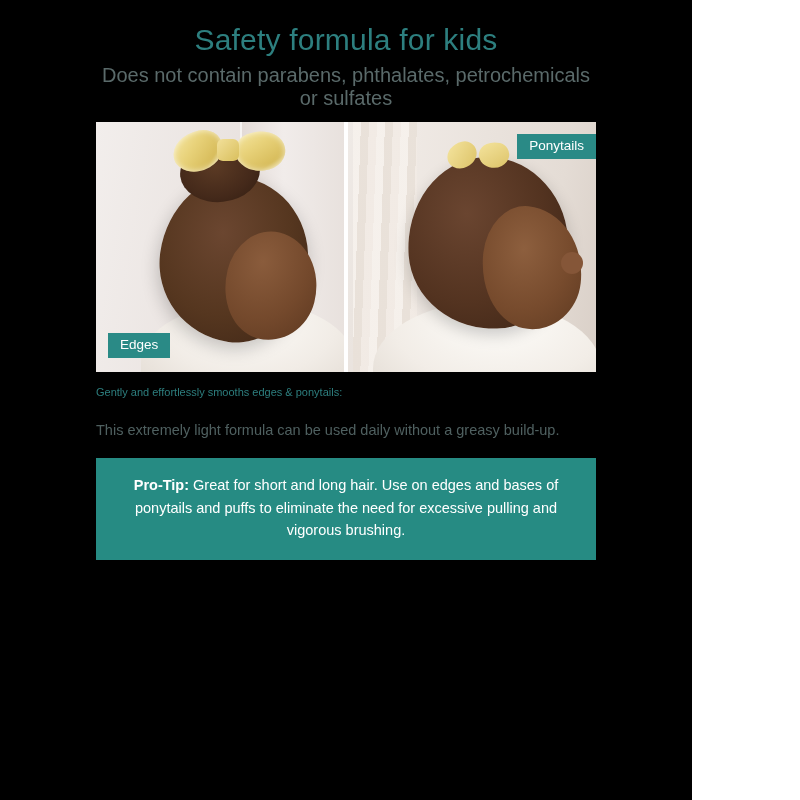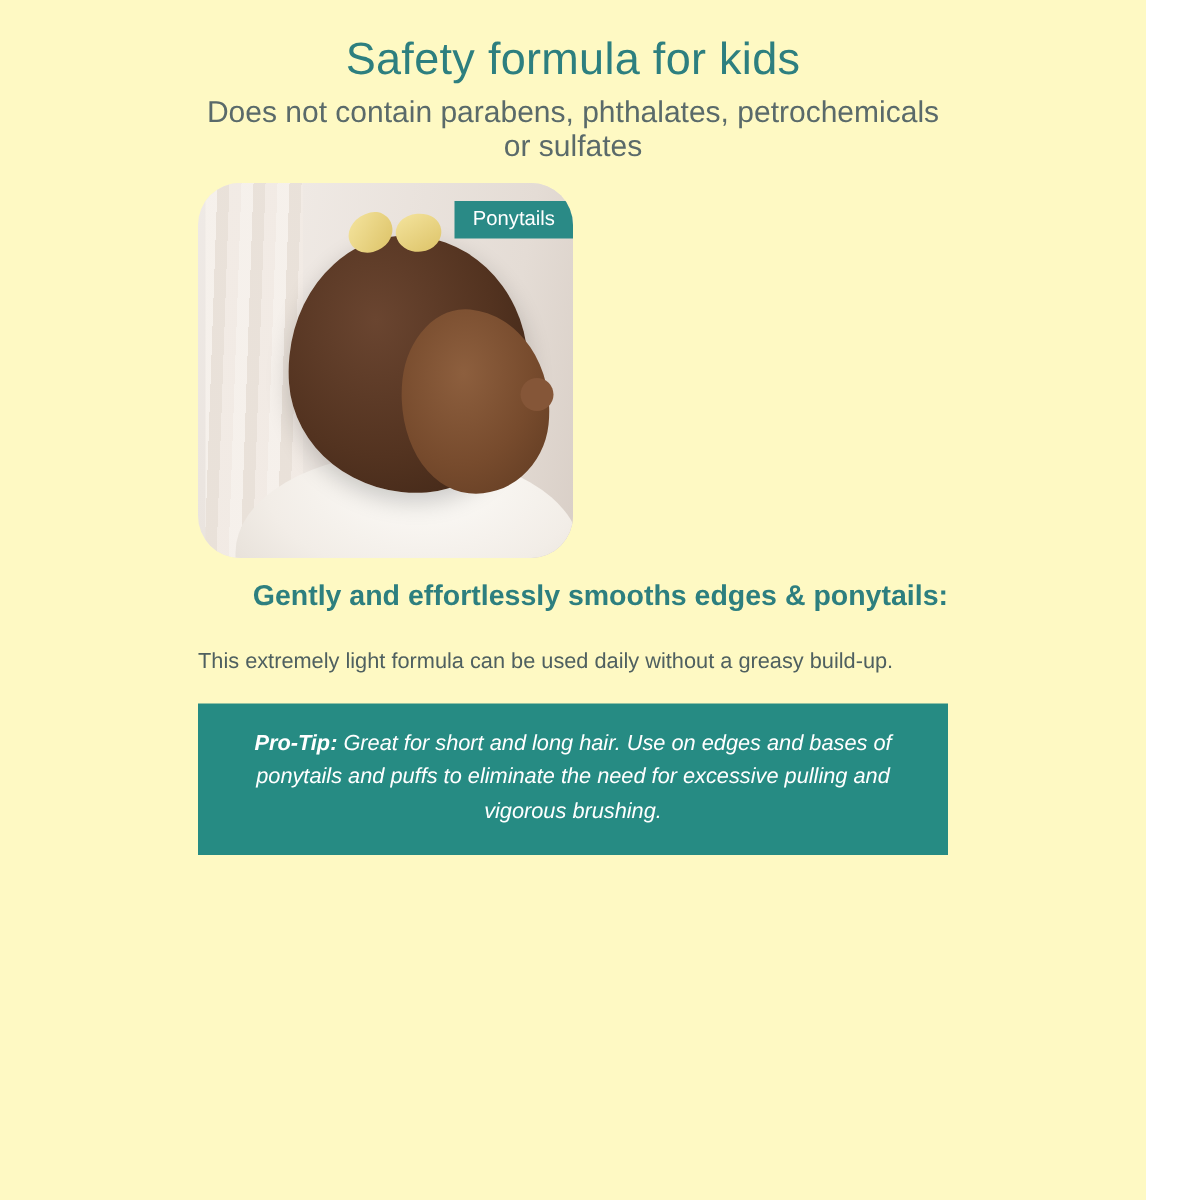--- a/index.html
+++ b/index.html
@@ -8,24 +8,24 @@
     background: #ffffff;
   }
   body {
     width: 800px;
     height: 800px;
     font-family: "Liberation Sans", sans-serif;
     color: #444;
     overflow: hidden;
   }
   .page {
-    width: 764px;
+    width: 692px;
     height: 800px;
     position: relative;
-    background: #fef9c3;
+    background: #000000;
   }
   .content {
     width: 500px;
     margin: 0 auto;
     padding-top: 22px;
   }
   .title {
     text-align: center;
     font-size: 30px;
     font-weight: 400;
@@ -122,21 +122,20 @@
   .shoulder-l {
     position:absolute;
     left: 18%; bottom: -6%;
     width: 86%; height: 34%;
     background: radial-gradient(ellipse at 50% 20%, #fdfbf8 0%, #f1ece6 60%, #e3dcd4 100%);
     border-radius: 52% 48% 0 0 / 70% 70% 0 0;
   }
   
   .ph-right {
     background: linear-gradient(120deg, #efeae6 0%, #e7e0da 60%, #ddd4cd 100%);
-    border-radius: 28px;
   }
   .curtain-r {
     position:absolute; left:2%; top:0; width: 26%; height: 100%;
     background: repeating-linear-gradient(92deg,
        #f6f1ec 0px, #f6f1ec 8px,
        #e9e1d9 8px, #e9e1d9 16px,
        #f2ebe5 16px, #f2ebe5 24px);
     opacity: 0.95;
   }
   .wall-r {
@@ -194,55 +193,67 @@
     padding: 4px 12px 5px 12px;
     line-height: 1.2;
     white-space: nowrap;
   }
   .tag-edges { left: 12px; bottom: 14px; }
   .tag-ponytails { right: 0px; top: 12px; }
 
   
   .lead {
     margin: 13px 0 0 0;
-    font-size: 19px;
-    font-weight: bold;
+    font-size: 11px;
+    font-weight: normal;
     color: #2d7f7f;
     line-height: 1.35;
-    text-align: right;
   }
   .sub {
     margin: 20px 0 0 0;
     font-size: 14.5px;
     color: #4f6060;
     line-height: 1.4;
   }
   .protip {
     margin-top: 18px;
     background: #268b83;
     color: #ffffff;
     padding: 16px 26px 18px 26px;
     font-size: 14.5px;
     line-height: 1.55;
     text-align: center;
-    font-style: italic;
   }
   .protip b { font-weight: bold; }
 </style>
 </head>
 <body>
 
 <div class="page">
   <div class="content">
 
     <h1 class="title">Safety formula for kids</h1>
     <p class="subtitle">Does not contain parabens, phthalates, petrochemicals or sulfates</p>
 
     <div class="photos">
 
+      <div class="photo ph-left">
+        <div class="wall-l"></div>
+        <div class="door-l"></div>
+        <div class="shoulder-l"></div>
+        <div class="head-l"></div>
+        <div class="face-l"></div>
+        <div class="bun-l"></div>
+        <div class="bow-l">
+          <div class="lobe l"></div>
+          <div class="lobe r"></div>
+          <div class="knot"></div>
+        </div>
+        <div class="tag tag-edges">Edges</div>
+      </div>
 
       <div class="photo ph-right">
         <div class="wall-r"></div>
         <div class="curtain-r"></div>
         <div class="shoulder-r"></div>
         <div class="head-r"></div>
         <div class="face-r"></div>
         <div class="nose-r"></div>
         <div class="bow-r">
           <div class="lobe l"></div>

